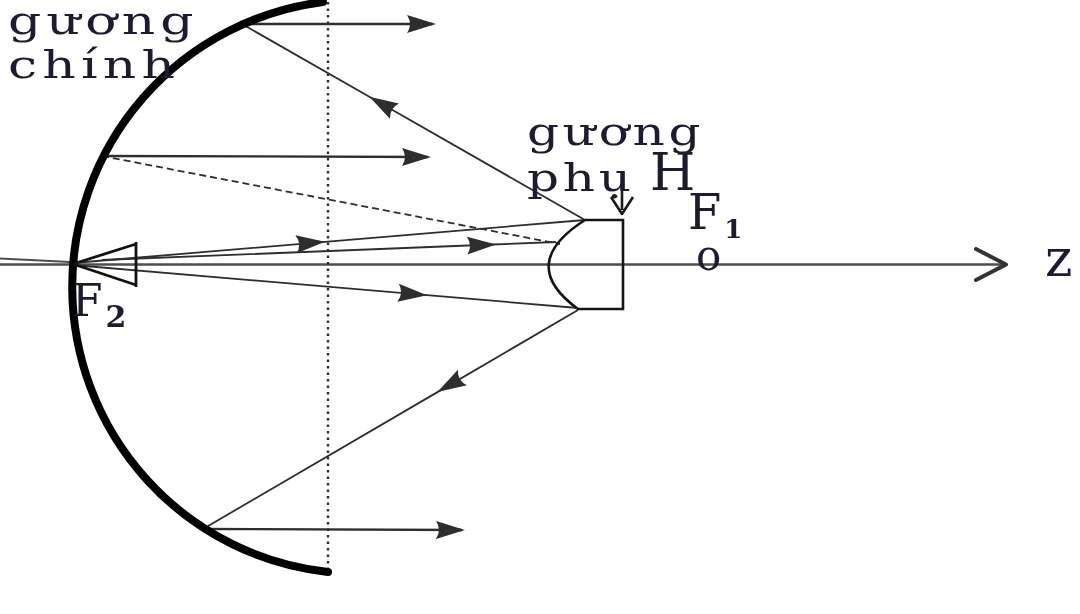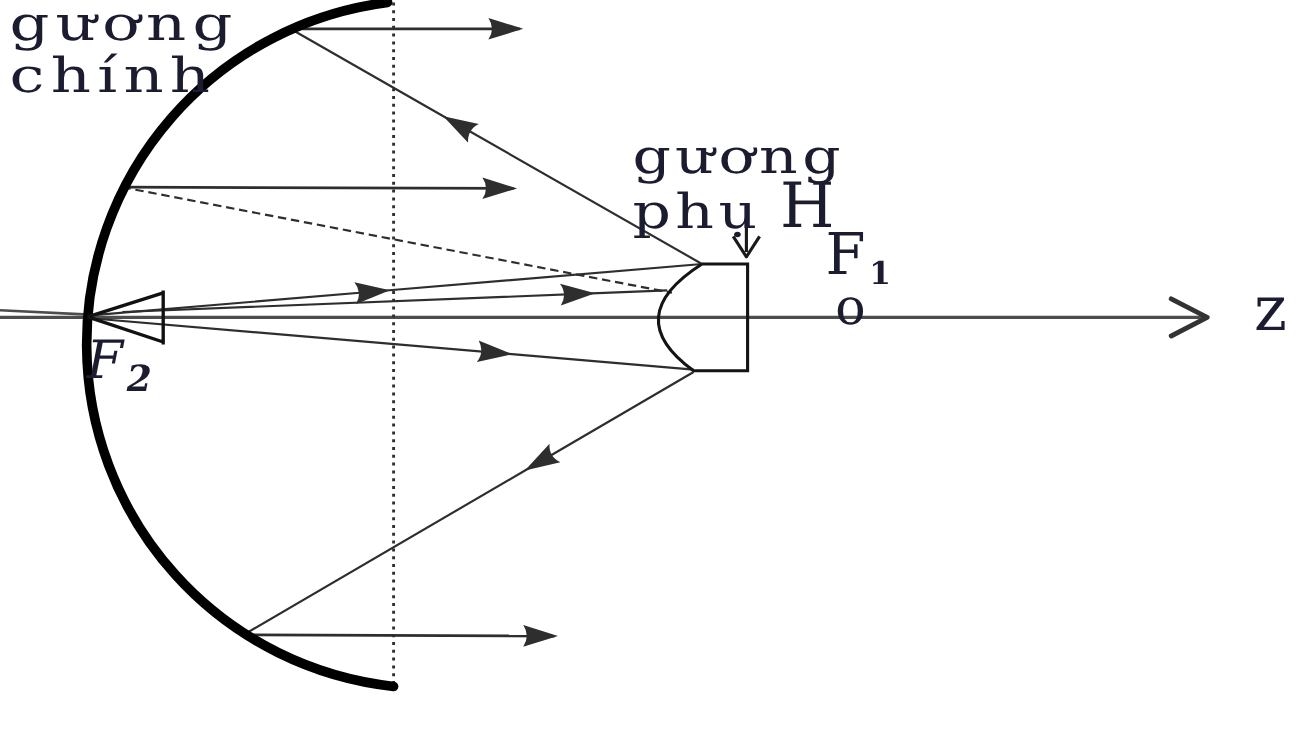--- a/index.html
+++ b/index.html
@@ -19,21 +19,21 @@
   .pointer{fill:none;stroke:#1a1a1a;stroke-width:2.6;stroke-linejoin:round;}
 
   
   .lbl{position:absolute;color:#1c1c30;line-height:1;white-space:pre;}
   .lbl-primary{left:8px;top:-2px;font-size:40px;line-height:44px;letter-spacing:4px;
                transform:scaleX(1.3);transform-origin:0 0;}
   .lbl-secondary{left:527px;top:108px;font-size:40px;line-height:46px;letter-spacing:3px;
                transform:scaleX(1.25);transform-origin:0 0;}
   .lbl-h{left:650px;top:146px;font-size:52px;}
   .lbl-f1{left:688px;top:188px;font-size:48px;}
-  .lbl-f2{left:72px;top:279px;font-size:44px;font-style:italic;}
+  .lbl-f2{left:72px;top:279px;font-size:44px;}
   .lbl-o{left:696px;top:235px;font-size:42px;}
   .lbl-z{left:1045px;top:232px;font-size:52px;}
   .sub1{font-size:26px;font-weight:600;position:relative;top:9px;left:3px;}
   .sub2{font-size:30px;font-weight:700;position:relative;top:11px;left:3px;}
 </style>
 </head>
 <body>
 
 <div class="stage">
 

